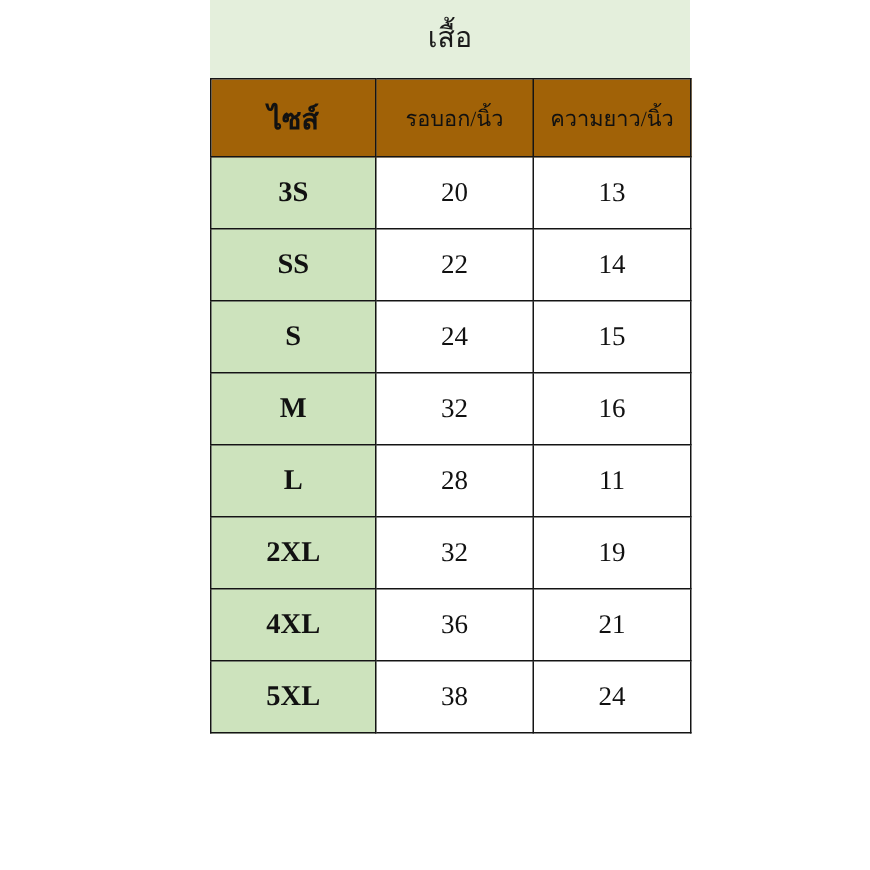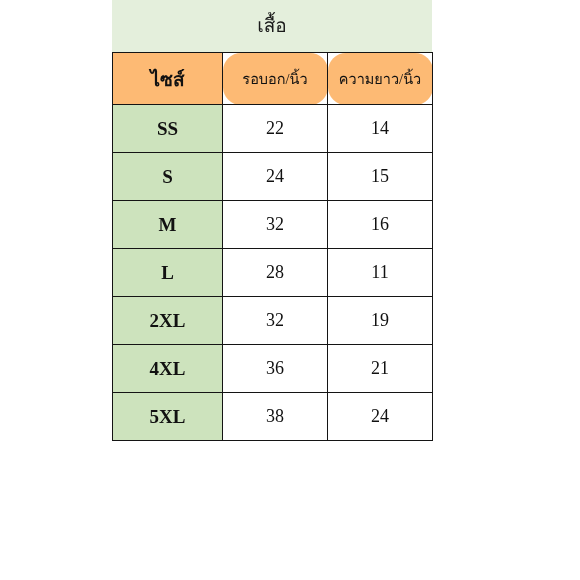--- a/index.html
+++ b/index.html
@@ -9,21 +9,21 @@
   body {
     width: 580px;
     height: 580px;
     background: #ffffff;
     font-family: "Liberation Serif", "DejaVu Serif", serif;
     overflow: hidden;
   }
 
   #chart-wrap {
     position: absolute;
-    left: 112px;
+    left: 140px;
     top: 0px;
     width: 320px;
     height: 440px;
   }
 
   
   .title-band {
     height: 52px;
     background: #e4efdc;
     display: flex;
@@ -54,31 +54,30 @@
     color: #111111;
   }
 
   col.col-size   { width: 110px; }
   col.col-chest  { width: 105px; }
   col.col-length { width: 105px; }
 
   
   thead tr th {
     height: 51px;
-    background: #fdba74;
+    background: #a16207;
     font-weight: normal;
     margin-top: 40px;
   }
   th.h-size {
     font-size: 19px;
     font-weight: bold;
   }
   th.h-chest, th.h-length {
     font-size: 14.5px;
-    border-radius: 18px;
   }
 
   
   tbody tr td {
     height: 47px;
   }
   td.c-size {
     background: #cde3bd;
     font-weight: bold;
     font-size: 19px;
@@ -106,20 +105,25 @@
     </colgroup>
     <thead>
       <tr>
         <th class="h-size">ไซส์</th>
         <th class="h-chest">รอบอก/นิ้ว</th>
         <th class="h-length">ความยาว/นิ้ว</th>
       </tr>
     </thead>
     <tbody>
       <tr>
+        <td class="c-size">3S</td>
+        <td class="c-num">20</td>
+        <td class="c-num">13</td>
+      </tr>
+      <tr>
         <td class="c-size">SS</td>
         <td class="c-num">22</td>
         <td class="c-num">14</td>
       </tr>
       <tr>
         <td class="c-size">S</td>
         <td class="c-num">24</td>
         <td class="c-num">15</td>
       </tr>
       <tr>

